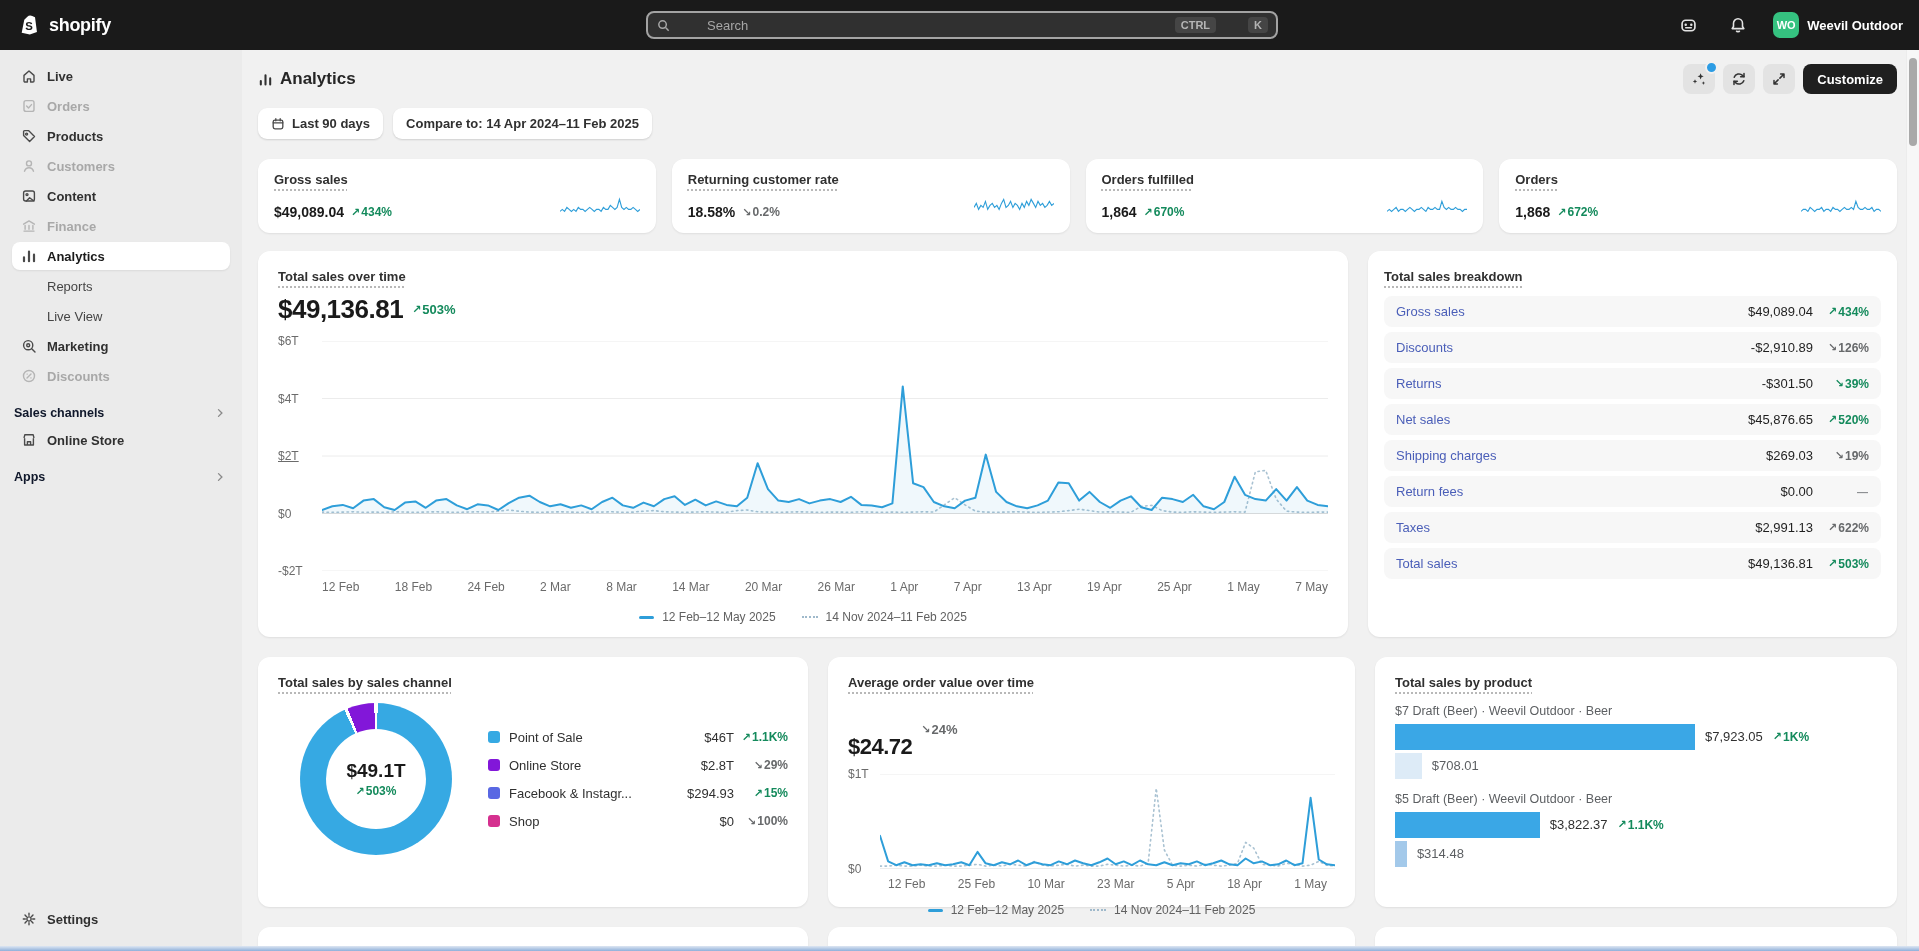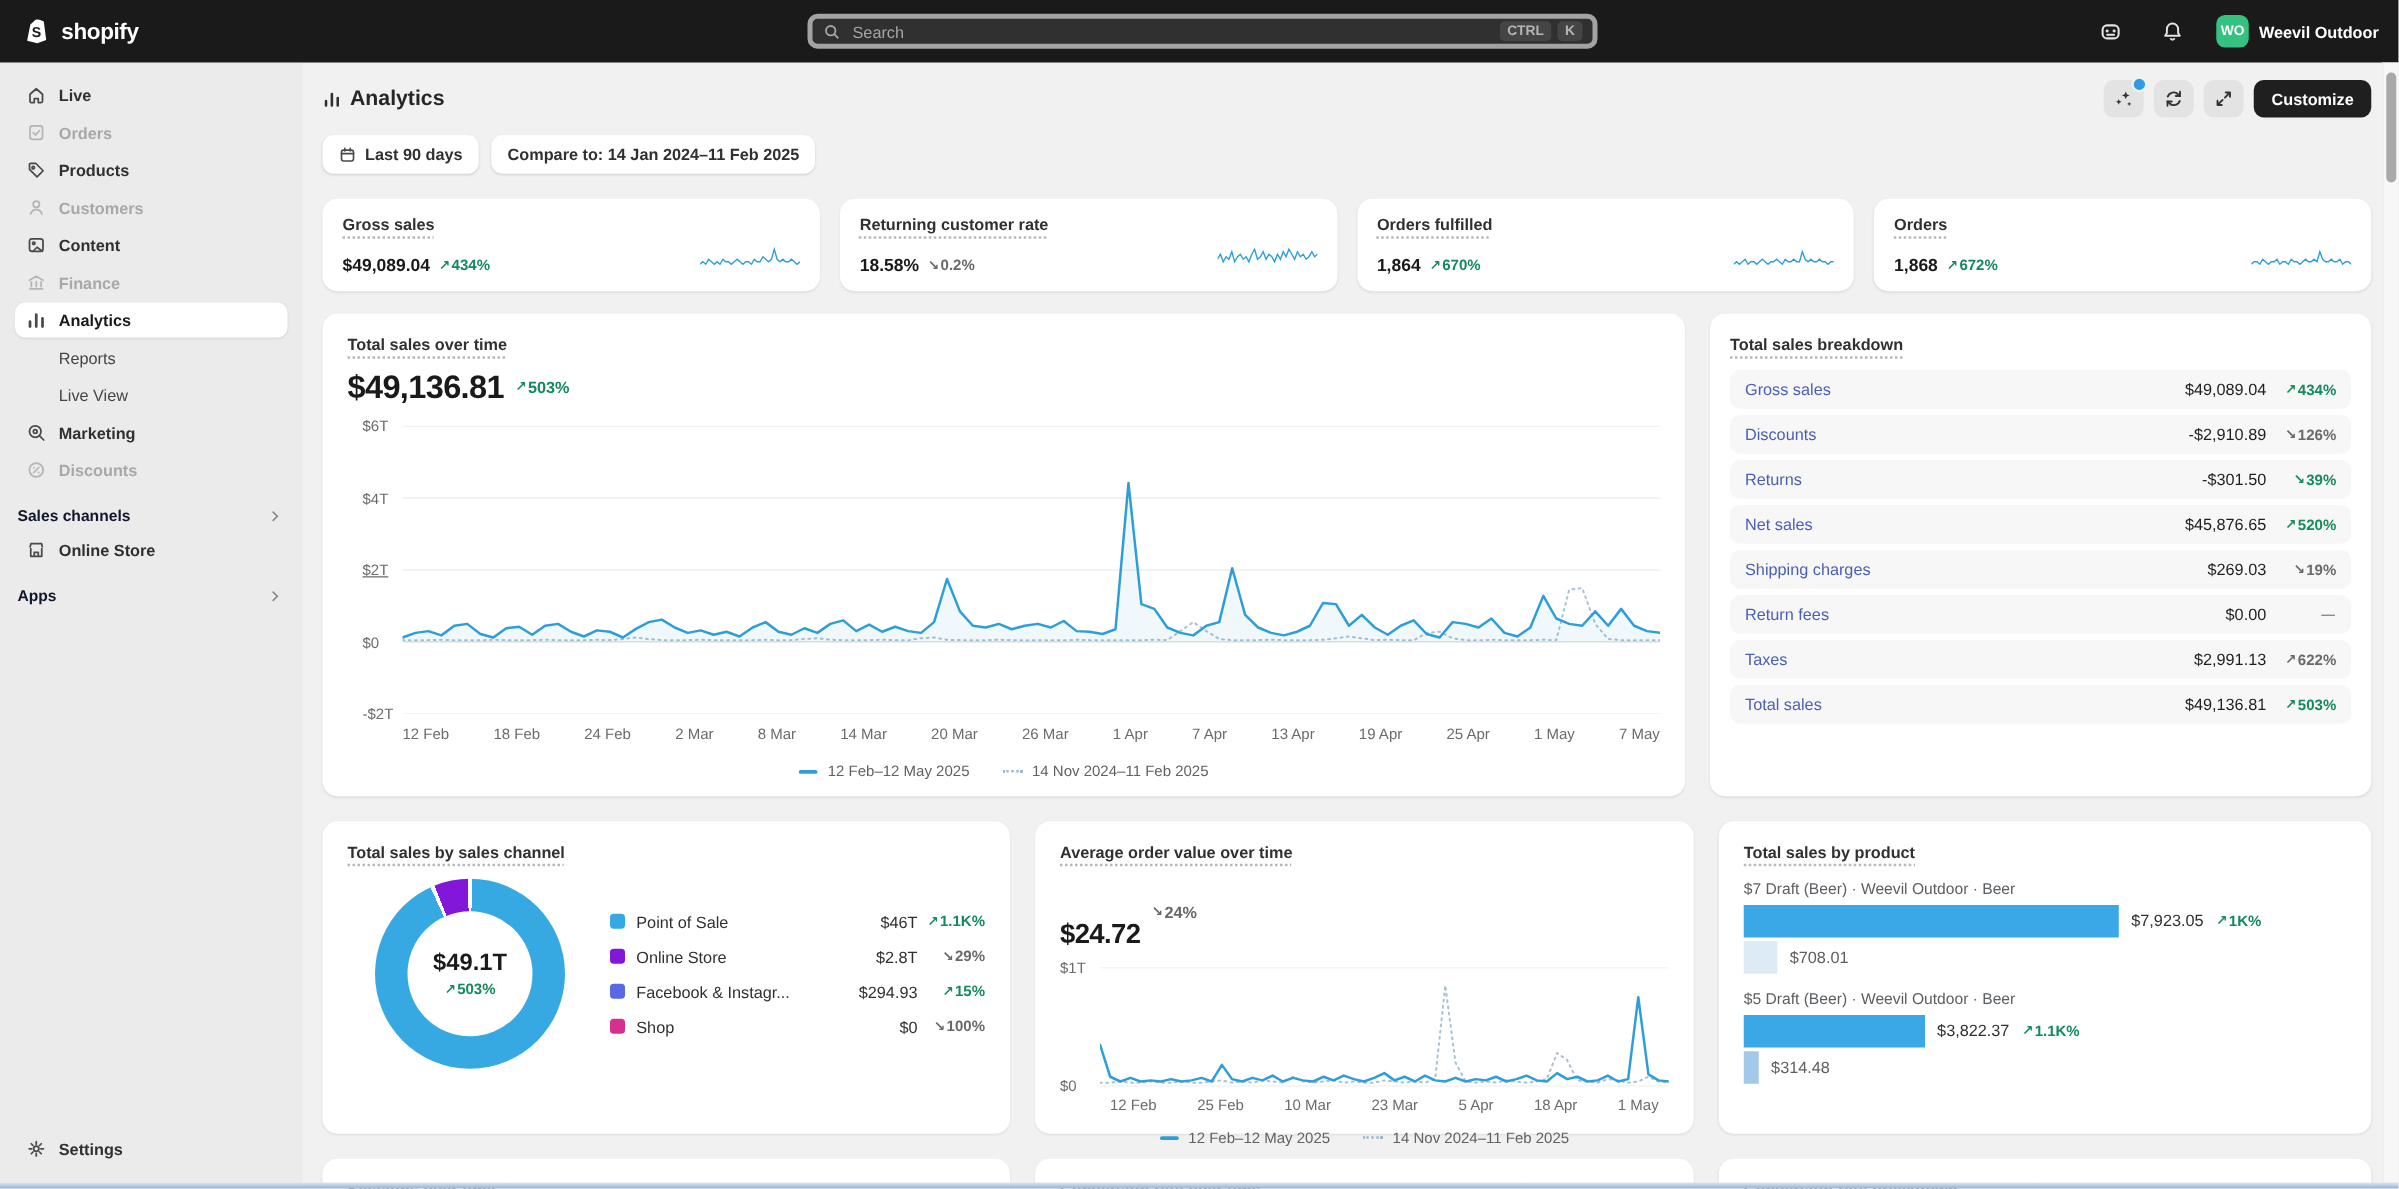--- a/index.html
+++ b/index.html
@@ -4,21 +4,21 @@
 <title>Shopify Analytics</title>
 <style>
   html,body{margin:0;padding:0;}
   body{font-family:"Liberation Sans","DejaVu Sans",sans-serif;background:#f1f1f1;}
   .viewport{width:1919px;height:951px;position:relative;overflow:hidden;background:#f1f1f1;}
 
   
   .topbar{height:50px;background:#1a1a1a;display:flex;align-items:center;padding:0 16px;position:relative;z-index:20;}
   .brand{display:flex;align-items:center;gap:7px;}
   .brand .word{color:#fff;font-size:18px;font-weight:700;letter-spacing:-0.3px;}
-  .searchbox{position:absolute;left:646px;top:11px;width:632px;height:28px;background:#303030;border:4px solid #a3a3a3;border-radius:8px;display:flex;align-items:center;padding:0 8px;box-sizing:border-box;color:#a6a6a6;}
+  .searchbox{position:absolute;left:646px;top:11px;width:632px;height:28px;background:#303030;border:2px solid #a3a3a3;border-radius:8px;display:flex;align-items:center;padding:0 8px;box-sizing:border-box;color:#a6a6a6;gap:27px;}
   .searchbox input{flex:1;background:transparent;border:none;outline:none;color:#d0d0d0;font-size:13px;font-family:inherit;}
   .searchbox input::placeholder{color:#a6a6a6;}
   .kbd{background:#454545;color:#b5b5b5;font-size:11px;border-radius:4px;padding:2px 6px;margin-left:5px;font-weight:600;}
   .top-right{margin-left:auto;display:flex;align-items:center;gap:20px;}
   .top-iconbtn{width:30px;height:30px;display:flex;align-items:center;justify-content:center;color:#e3e3e3;border-radius:8px;cursor:pointer;}
   .store-chip{display:flex;align-items:center;gap:8px;cursor:pointer;}
   .avatar{width:26px;height:26px;border-radius:7px;background:#35c280;color:#fff;font-size:11px;font-weight:700;display:flex;align-items:center;justify-content:center;}
   .store-name{color:#fff;font-size:13px;font-weight:700;}
 
   
@@ -69,21 +69,21 @@
   .metric-spark{align-self:flex-end;width:80px;height:30px;}
 
   
   .row2{display:grid;grid-template-columns:1090px 1fr;gap:20px;margin-bottom:20px;}
   .bigchart-card{padding:16px 20px 14px 20px;height:386px;}
   .big-value-row{display:flex;align-items:center;gap:9px;margin-top:9px;}
   .big-value{font-size:26px;font-weight:700;color:#1a1a1a;letter-spacing:-0.5px;}
   .big-value-row .delta{font-size:13px;}
   .chart-area{display:flex;margin-top:16px;}
   .ylabels{position:relative;width:44px;height:230px;font-size:12px;color:#6b6b6b;flex-shrink:0;}
-  .ylabels span{position:absolute;left:12px;text-align:right;}
+  .ylabels span{position:absolute;left:0;text-align:right;}
   .plot{flex:1;height:230px;}
   .xlabels{margin-left:44px;display:flex;justify-content:space-between;font-size:12px;color:#6b6b6b;margin-top:9px;}
   .chart-legend{display:flex;justify-content:center;gap:26px;margin-top:16px;font-size:12px;color:#616161;}
   .chart-legend .litem{display:flex;align-items:center;gap:8px;}
   .solid-sample{width:15px;height:3px;border-radius:2px;background:#2e9ed9;}
   .dotted-sample{width:16px;border-top:2.5px dotted #9fb9cb;}
 
   
   .breakdown-card{padding:16px 16px;height:386px;}
   .bd-rows{margin-top:11px;}
@@ -349,21 +349,21 @@
         <button class="pill-btn">
           <span class="picon">
             <svg class="icon" width="14" height="14" viewBox="0 0 16 16" fill="none" stroke="currentColor" stroke-width="1.5" stroke-linecap="round">
               <rect x="2.5" y="3.5" width="11" height="10" rx="2"></rect>
                 <path d="M2.5 6.7h11M5.5 2v2.3M10.5 2v2.3"></path>
             </svg>
           </span>
           <span>Last 90 days</span>
         </button>
         <button class="pill-btn">
-          <span>Compare to: 14 Jan 2024–11 Feb 2025</span>
+          <span>Compare to: 14 Apr 2024–11 Feb 2025</span>
         </button>
       </div>
 
       <div class="metrics-row" id="metrics-row">
           <div class="card metric-card">
             <div class="metric-left">
               <span class="card-title">Gross sales</span>
               <div class="metric-value-row">
                 <span class="metric-value">$49,089.04</span>
                 <span class="delta tone-pos">

